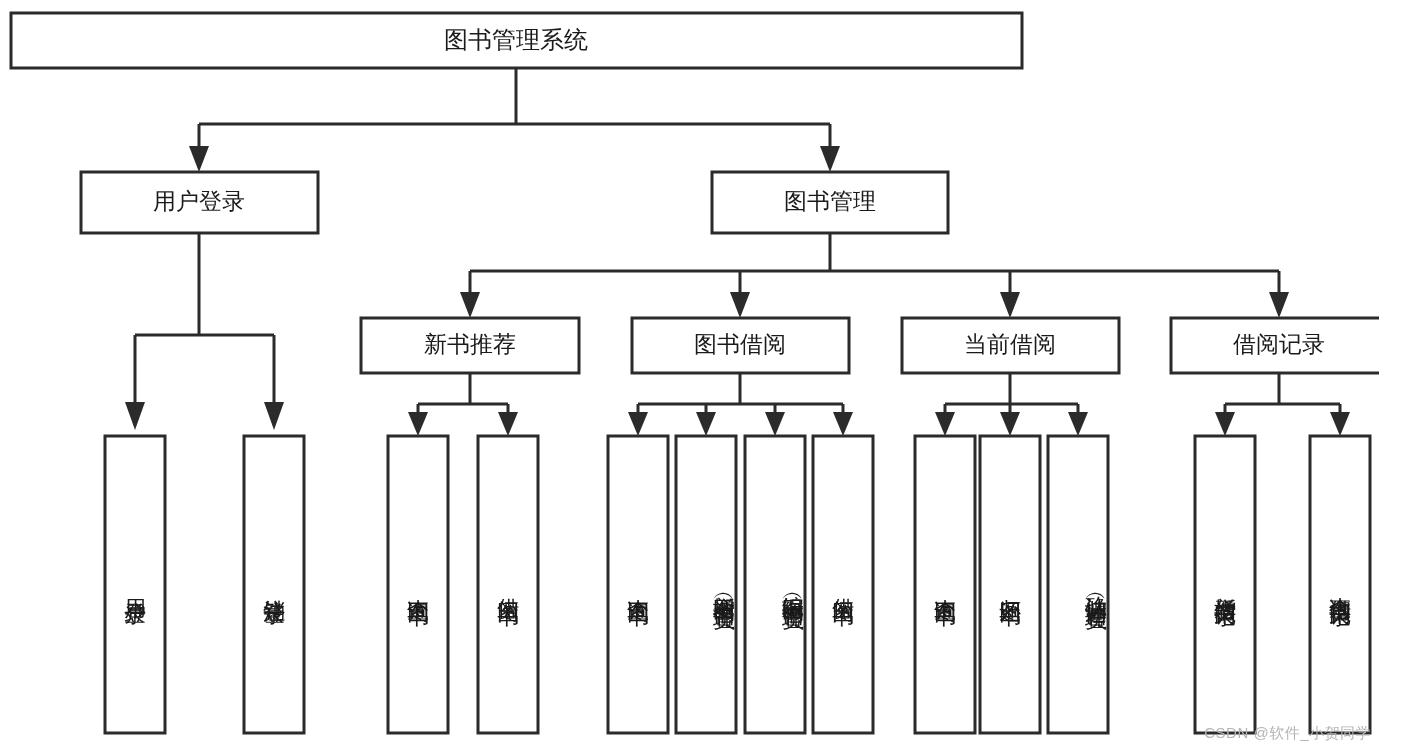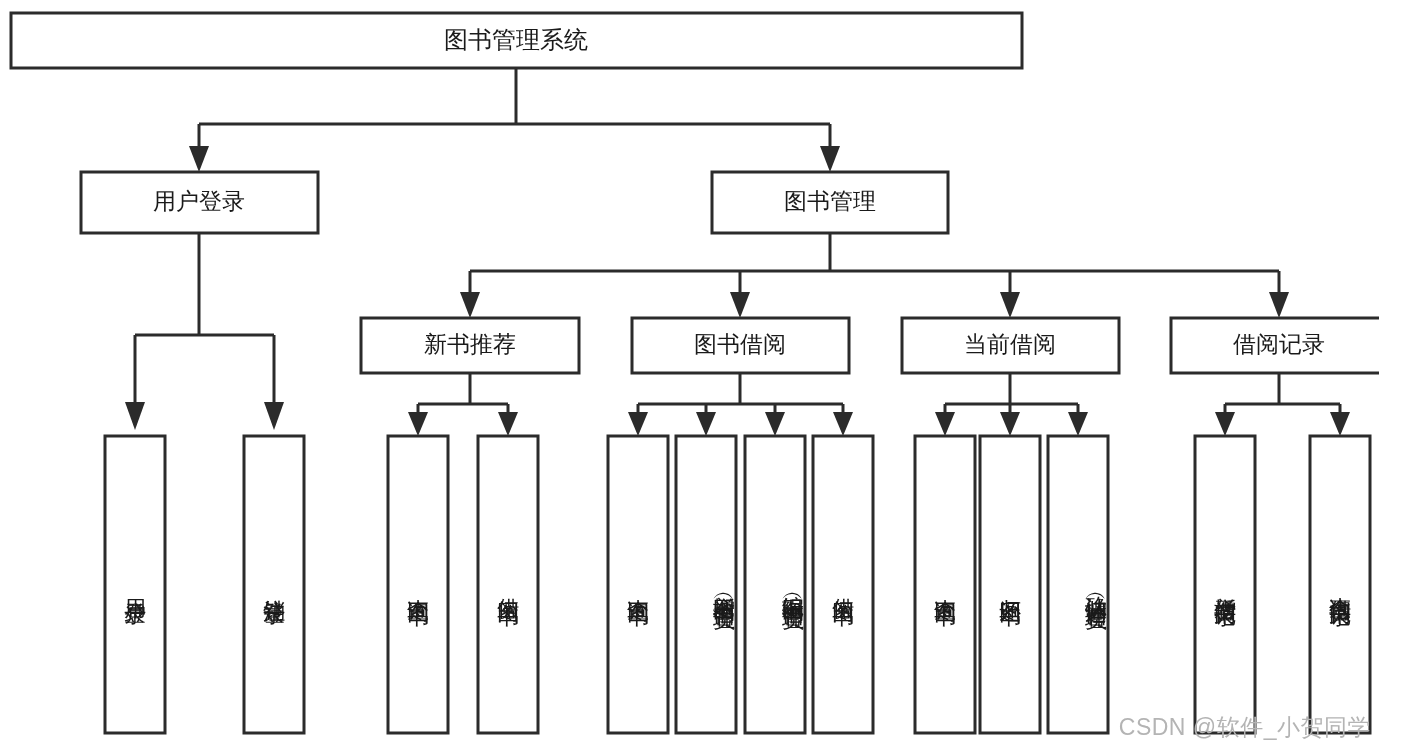--- a/index.html
+++ b/index.html
@@ -65,21 +65,21 @@
     justify-content: center;
     text-align: center;
     pointer-events: none;
     user-select: none;
   }
   .watermark {
     position: absolute;
     right: 8px;
     bottom: 4px;
     font-family: "Liberation Sans", "DejaVu Sans", sans-serif;
-    font-size: 23px;
+    font-size: 15px;
     color: #b4b4b4;
     letter-spacing: 0.5px;
     white-space: nowrap;
     user-select: none;
   }
 </style>
 </head>
 <body>
 
 <div id="diagram-root">

